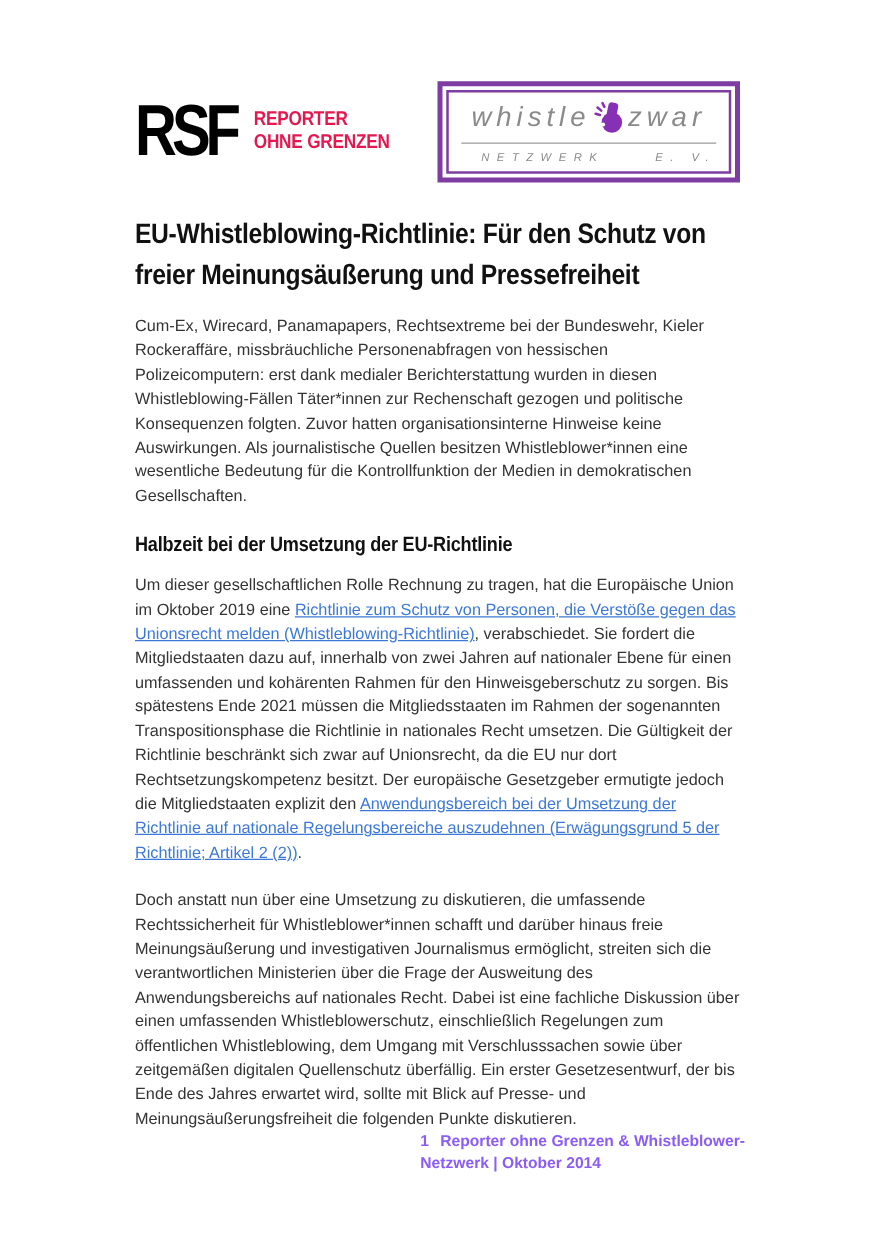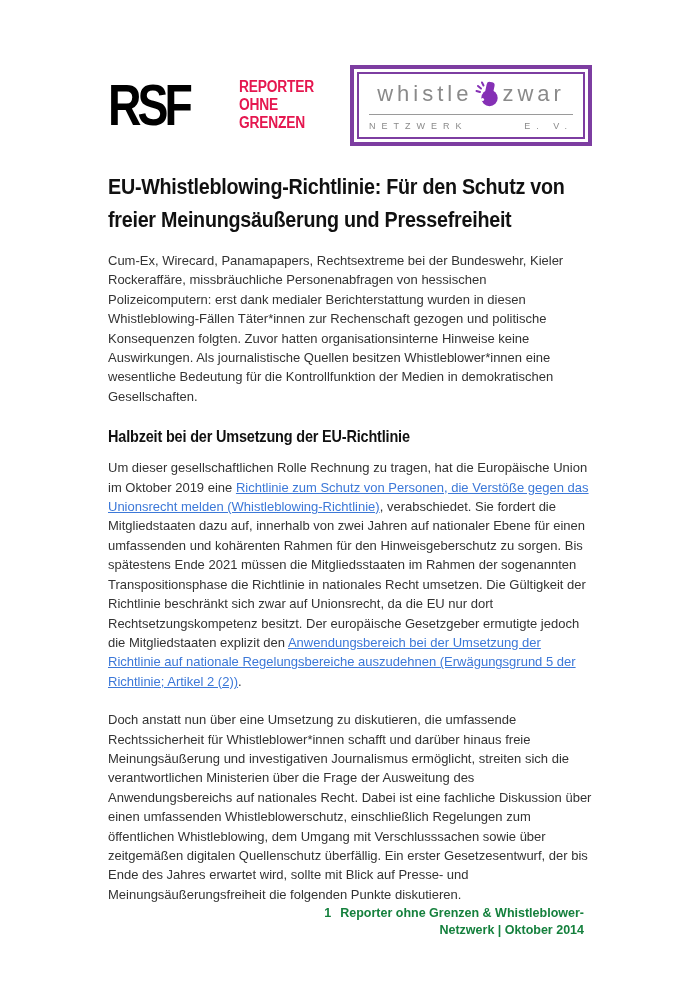--- a/index.html
+++ b/index.html
@@ -14,39 +14,39 @@
     box-sizing:border-box;
     padding:62px 108px 0 108px;
     overflow:hidden;
   }
 
   
   .logo-row {
     display:flex; justify-content:space-between; align-items:center;
     height:86px; margin-bottom:22px;
   }
-  .rsf-logo { display:flex; align-items:center;gap:36px; }
+  .rsf-logo { display:flex; align-items:center; }
   .rsf-monogram {
     font-weight:700; font-size:58px; line-height:58px;
     color:#000; letter-spacing:-5px;
     transform:scaleX(0.80); transform-origin:0 50%;
     font-family:"Liberation Sans", sans-serif;
   }
   .rsf-wordmark {
     margin-left:-6px;
     display:flex; flex-direction:column; justify-content:center;
     font-weight:700; font-size:16px; line-height:18px;
     letter-spacing:-0.2px;
     transform:scaleX(0.86); transform-origin:0 50%;
   }
   .wb-logo {
     border:4px solid; padding:3px; background:#fff;
   }
   .wb-logo-inner {
-    border:2px solid; padding:6px 10px 5px 10px; width:204px;
+    border:2px solid; padding:6px 10px 5px 10px; width:204px;font-style:italic;
   }
   .wb-wordmark {
     display:flex; align-items:center; justify-content:center;
     font-size:22px; line-height:26px; letter-spacing:4px;
   }
   .wb-divider { border:none; border-top:1px solid #9a9a9a; margin:6px 0 5px 0; }
   .wb-netzwerk-row {
     display:flex; justify-content:space-between;
     font-size:9px; letter-spacing:6px; line-height:12px;
   }
@@ -65,23 +65,23 @@
     width:552px;
     transform:scaleX(0.877); transform-origin:0 0;
     font-size:16.5px; line-height:22px; font-weight:700;
     letter-spacing:-0.2px; color:#111111;
   }
   .doc-p { margin:2px 0 19px 0; }
   .doc-link { text-decoration:underline; cursor:pointer; }
 
   
   .page-footer {
-    position:absolute; right:116px; top:905px;
-    text-align:right; font-weight:700; font-size:12.5px; line-height:16.5px;
-    color:#15803d;
+    position:absolute; right:104px; top:905px;
+    font-weight:700; font-size:12.5px; line-height:16.5px;
+    color:#8b5cf6;
   }
   .page-footer .page-num { margin-right:9px; }
 </style>
 </head>
 <body>
 
 <div class="page">
 
   <div class="logo-row">
 
@@ -105,21 +105,21 @@
               <g id="sparkles" stroke-width="2" stroke-linecap="round" fill="none" stroke="#8530b5">
                 <line x1="3" y1="6" x2="6" y2="8.5"></line>
                 <line x1="7" y1="2.5" x2="8.5" y2="5.5"></line>
                 <line x1="1.5" y1="11" x2="5" y2="12"></line>
               </g>
             </g>
           </svg>
           <span>zwar</span>
         </div>
         <hr class="wb-divider">
-        <div class="wb-netzwerk-row" style="color: rgb(138, 138, 138);">
+        <div class="wb-netzwerk-row" style="color: rgb(138, 138, 138); margin-left: 16px;">
           <span>NETZWERK</span>
           <span>E. V.</span>
         </div>
       </div>
     </div>
 
   </div>
 
   <h1 class="doc-title">EU-Whistleblowing-Richtlinie: Für den Schutz von freier Meinungsäußerung und Pressefreiheit</h1>
 

